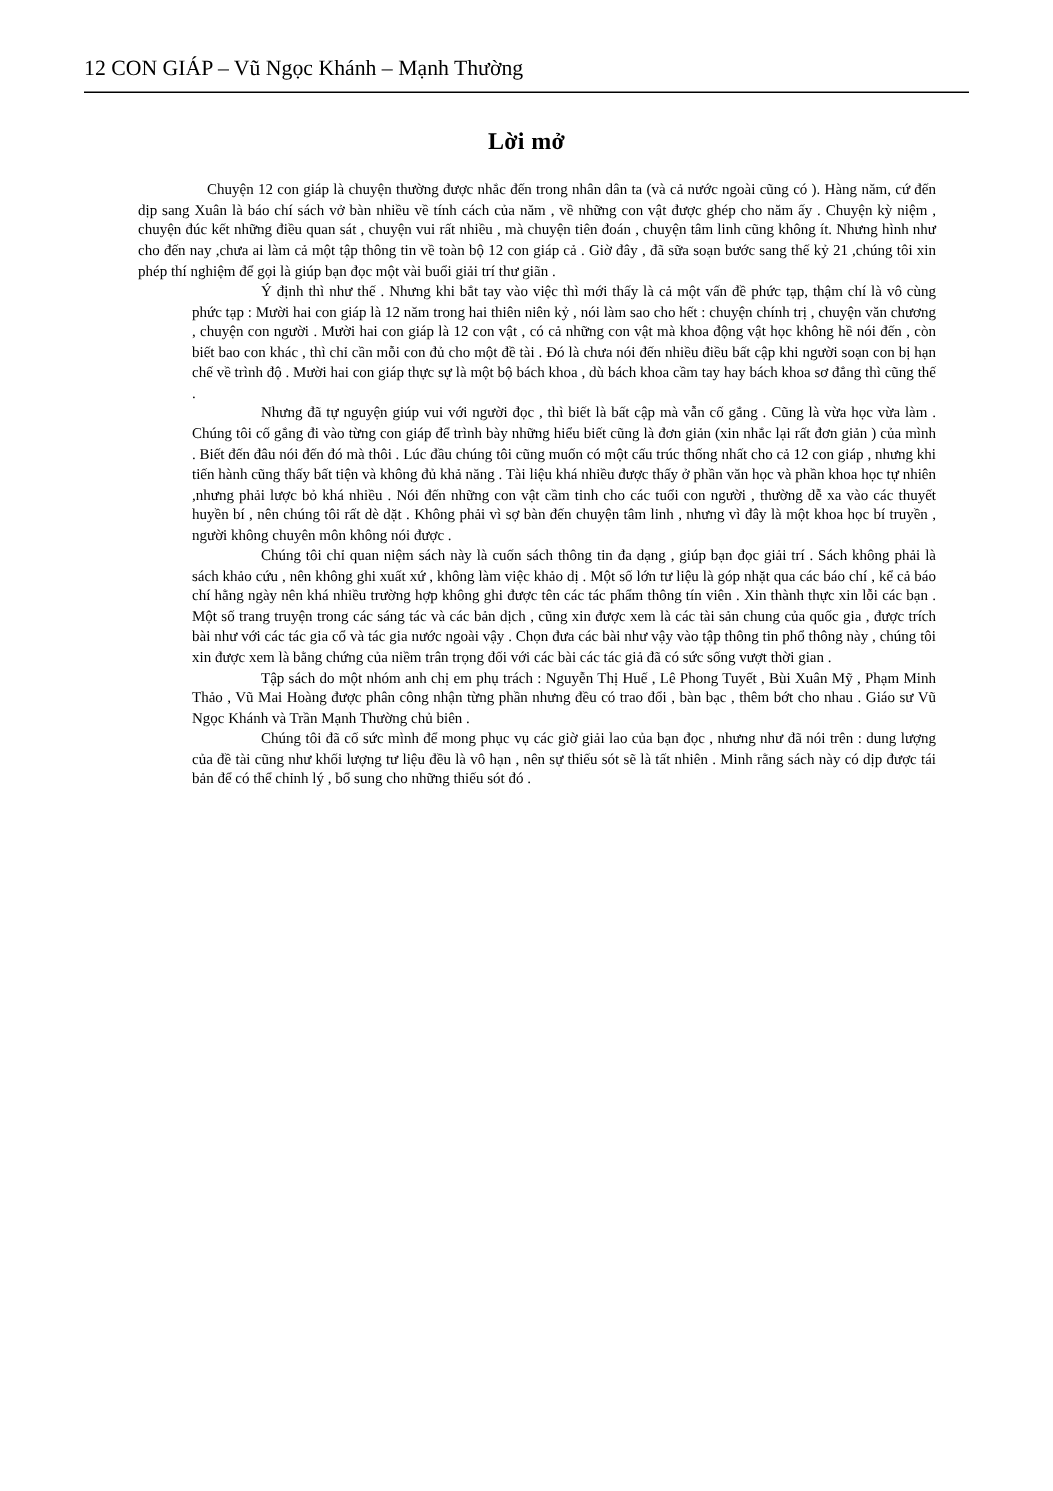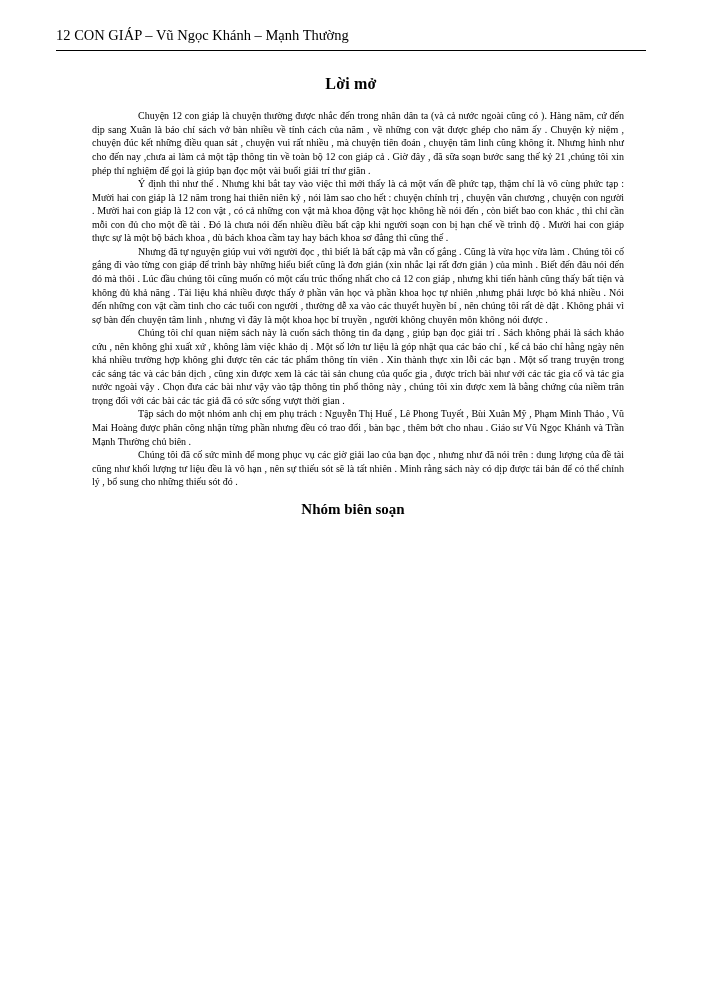--- a/index.html
+++ b/index.html
@@ -12,21 +12,21 @@
     height: 994px;
     font-family: "Liberation Serif", "DejaVu Serif", serif;
     color: #000000;
     position: relative;
     overflow: hidden;
   }
   .page {
     width: 702px;
     height: 994px;
     box-sizing: border-box;
-    padding: 27px 56px 0 56px;
+    padding: 38px 56px 0 56px;
     position: relative;
   }
   .header {
     display: flex;
     justify-content: space-between;
     align-items: baseline;
     font-size: 14.5px;
     line-height: 1.2;
     padding: 0 2px 0 0;
     margin-bottom: 2px;
@@ -58,20 +58,21 @@
     font-size: 10px;
     line-height: 1.355;
     text-align: justify;
     text-justify: inter-word;
     margin: 0 0 0 0;
     text-indent: 46px;
     hyphens: none;
   }
   p.para + p.para {
     margin-top: 0;
+    margin-left: 36px;
   }
   p.spaced {
     margin-top: 14px;
   }
   .signature {
     text-align: center;
     font-weight: bold;
     font-size: 15px;
     margin-top: 12px;
     padding-right: 10px;
@@ -89,16 +90,15 @@
 
   <div class="doc-title">Lời mở</div>
 
   <div class="body-col">
     <p class="para">Chuyện 12 con giáp là chuyện thường được nhắc đến trong nhân dân ta (và cả nước ngoài cũng có ). Hàng năm, cứ đến dịp sang Xuân là báo chí sách vở bàn nhiều về tính cách của năm , về những con vật được ghép cho năm ấy . Chuyện kỳ niệm , chuyện đúc kết những điều quan sát , chuyện vui rất nhiều , mà chuyện tiên đoán , chuyện tâm linh cũng không ít. Nhưng hình như cho đến nay ,chưa ai làm cả một tập thông tin về toàn bộ 12 con giáp cả . Giờ đây , đã sữa soạn bước sang thế kỷ 21 ,chúng tôi xin phép thí nghiệm để gọi là giúp bạn đọc một vài buổi giải trí thư giãn .</p>
     <p class="para">Ý định thì như thế . Nhưng khi bắt tay vào việc thì mới thấy là cả một vấn đề phức tạp, thậm chí là vô cùng phức tạp : Mười hai con giáp là 12 năm trong hai thiên niên kỷ , nói làm sao cho hết : chuyện chính trị , chuyện văn chương , chuyện con người . Mười hai con giáp là 12 con vật , có cả những con vật mà khoa động vật học không hề nói đến , còn biết bao con khác , thì chỉ cần mỗi con đủ cho một đề tài . Đó là chưa nói đến nhiều điều bất cập khi người soạn con bị hạn chế về trình độ . Mười hai con giáp thực sự là một bộ bách khoa , dù bách khoa cầm tay hay bách khoa sơ đẳng thì cũng thế .</p>
     <p class="para">Nhưng đã tự nguyện giúp vui với người đọc , thì biết là bất cập mà vẫn cố gắng . Cũng là vừa học vừa làm . Chúng tôi cố gắng đi vào từng con giáp để trình bày những hiểu biết cũng là đơn giản (xin nhắc lại rất đơn giản ) của mình . Biết đến đâu nói đến đó mà thôi . Lúc đầu chúng tôi cũng muốn có một cấu trúc thống nhất cho cả 12 con giáp , nhưng khi tiến hành cũng thấy bất tiện và không đủ khả năng . Tài liệu khá nhiều được thấy ở phần văn học và phần khoa học tự nhiên ,nhưng phải lược bỏ khá nhiều . Nói đến những con vật cầm tinh cho các tuổi con người , thường dễ xa vào các thuyết huyền bí , nên chúng tôi rất dè dặt . Không phải vì sợ bàn đến chuyện tâm linh , nhưng vì đây là một khoa học bí truyền , người không chuyên môn không nói được .</p>
     <p class="para">Chúng tôi chỉ quan niệm sách này là cuốn sách thông tin đa dạng , giúp bạn đọc giải trí . Sách không phải là sách khảo cứu , nên không ghi xuất xứ , không làm việc khảo dị . Một số lớn tư liệu là góp nhặt qua các báo chí , kể cả báo chí hằng ngày nên khá nhiều trường hợp không ghi được tên các tác phẩm thông tín viên . Xin thành thực xin lỗi các bạn . Một số trang truyện trong các sáng tác và các bản dịch , cũng xin được xem là các tài sản chung của quốc gia , được trích bài như với các tác gia cổ và tác gia nước ngoài vậy . Chọn đưa các bài như vậy vào tập thông tin phổ thông này , chúng tôi xin được xem là bằng chứng của niềm trân trọng đối với các bài các tác giả đã có sức sống vượt thời gian .</p>
     <p class="para spaced">Tập sách do một nhóm anh chị em phụ trách : Nguyễn Thị Huế , Lê Phong Tuyết , Bùi Xuân Mỹ , Phạm Minh Thảo , Vũ Mai Hoàng được phân công nhận từng phần nhưng đều có trao đổi , bàn bạc , thêm bớt cho nhau . Giáo sư Vũ Ngọc Khánh và Trần Mạnh Thường chủ biên .</p>
     <p class="para">Chúng tôi đã cố sức mình để mong phục vụ các giờ giải lao của bạn đọc , nhưng như đã nói trên : dung lượng của đề tài cũng như khối lượng tư liệu đều là vô hạn , nên sự thiếu sót sẽ là tất nhiên . Minh rằng sách này có dịp được tái bản để có thể chỉnh lý , bổ sung cho những thiếu sót đó .</p>
-    <div class="signature">Nhóm biên soạn</div>
   </div>
 
 </div>
 
 </body></html>

